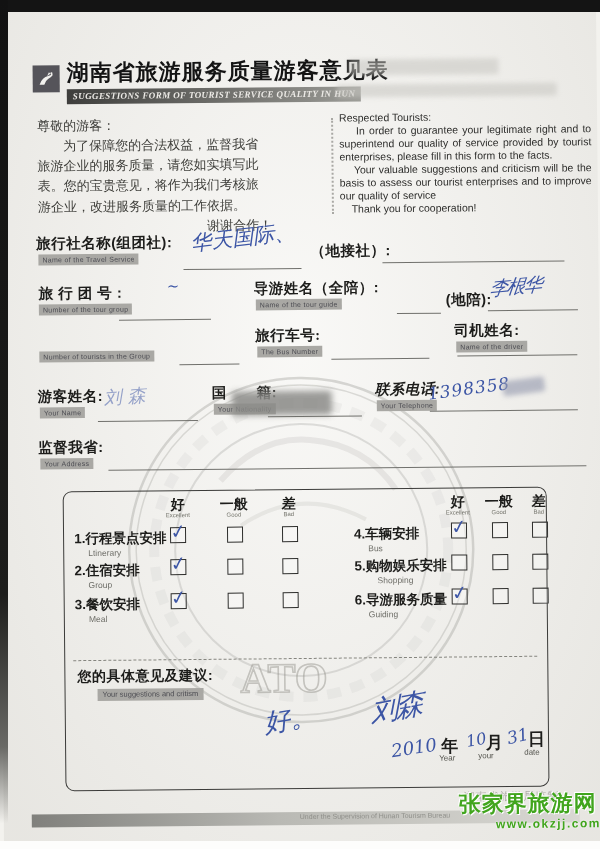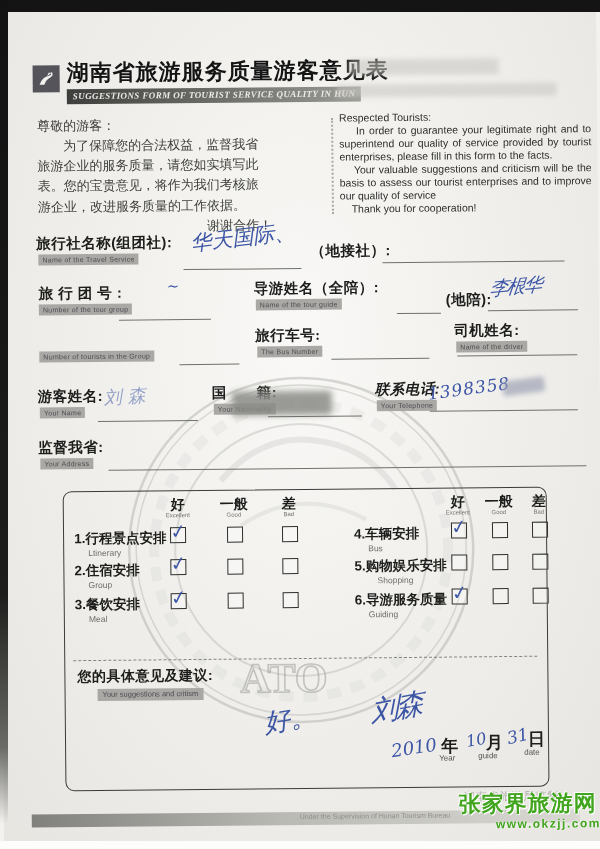--- a/index.html
+++ b/index.html
@@ -212,21 +212,21 @@
       <div class="sug-en">Your suggestions and critism</div>
 
       <div class="hw" style="left:198px;top:212px;font-size:26px;transform:rotate(-9deg);">好。</div>
       <div class="hw" style="left:305px;top:200px;font-size:28px;transform:rotate(-10deg) skewX(-8deg);letter-spacing:-3px;">刘森</div>
 
       <div class="hw" style="left:325px;top:248px;font-size:18px;transform:rotate(-8deg);">2010</div>
       <div class="dt-cn" style="left:375px;top:246px;">年</div>
       <div class="dt-en" style="left:373px;top:265px;">Year</div>
       <div class="hw" style="left:400px;top:242px;font-size:16px;transform:rotate(-10deg);">10</div>
       <div class="dt-cn" style="left:420px;top:243px;">月</div>
-      <div class="dt-en" style="left:412px;top:263px;">guide</div>
+      <div class="dt-en" style="left:412px;top:263px;">your</div>
       <div class="hw" style="left:441px;top:238px;font-size:17px;transform:rotate(-12deg);">31</div>
       <div class="dt-cn" style="left:462px;top:240px;">日</div>
       <div class="dt-en" style="left:458px;top:260px;">date</div>
     </div>
 
     <div class="fbar"></div>
     <div class="sup-cn">湖南省旅游局监制</div>
     <div class="sup-en">Under the Supervision of Hunan Tourism Bureau</div>
     <div class="site-name">张家界旅游网</div>
     <div class="site-url">www.okzjj.com</div>

